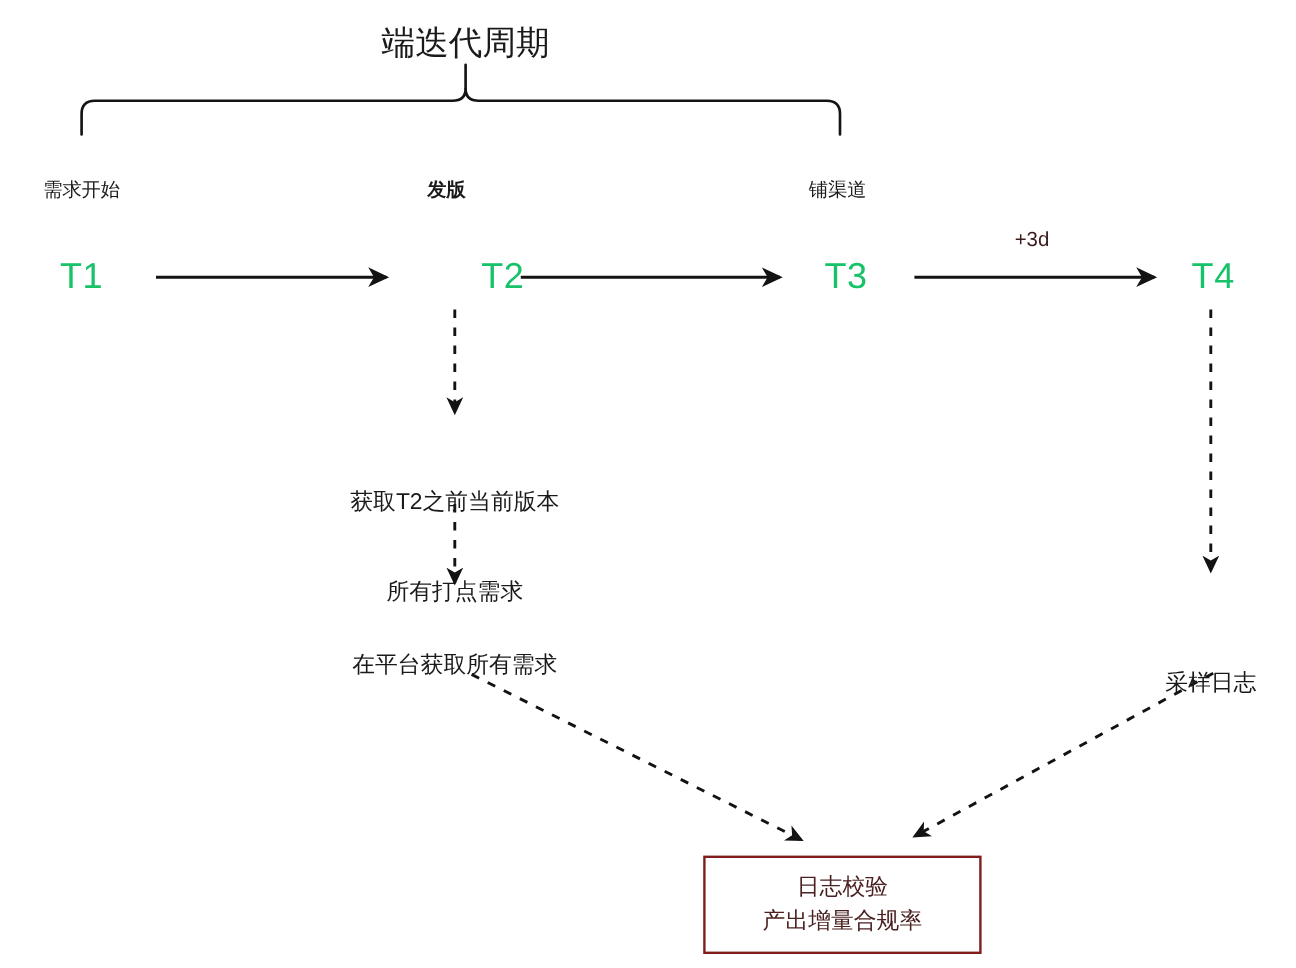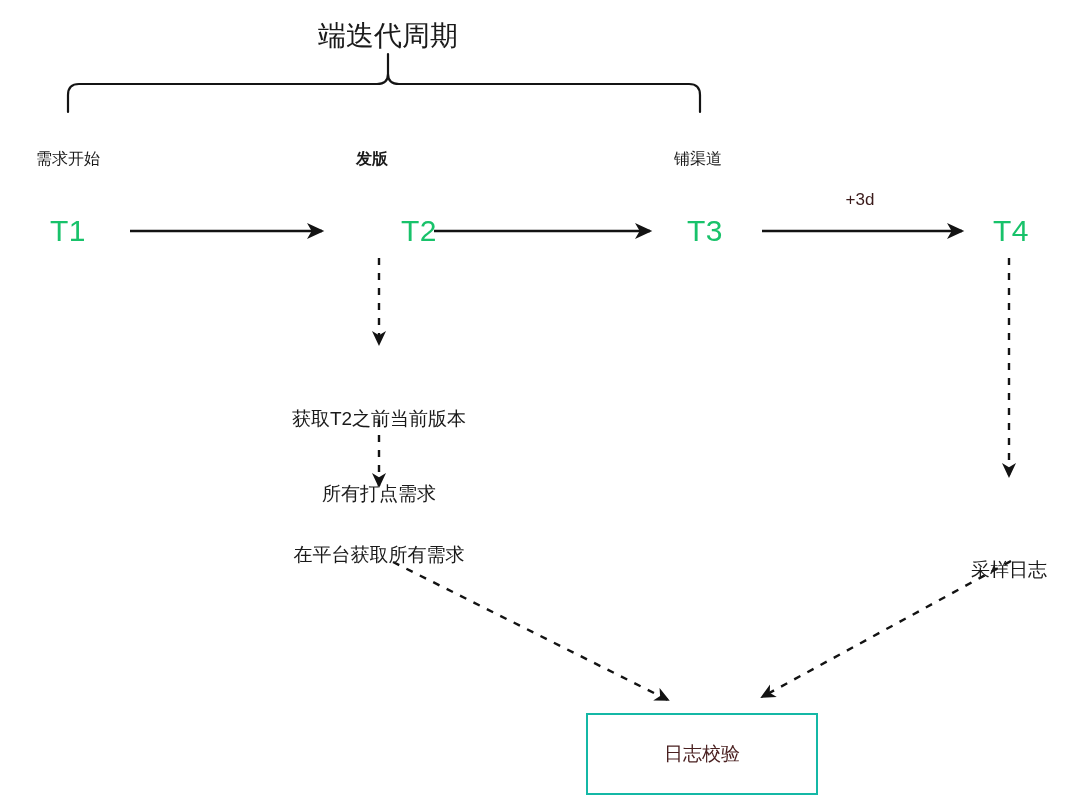--- a/index.html
+++ b/index.html
@@ -64,21 +64,21 @@
     text-align: center;
     transform: translateX(-50%);
   }
   .node-text .line { display: block; }
   #result-box {
     position: absolute;
     left: 586px;
     top: 713px;
     width: 232px;
     height: 82px;
-    border: 2px solid #14b8a6;
+    border: 2px solid #7f1d1d;
     background: #ffffff;
     box-sizing: border-box;
     display: flex;
     flex-direction: column;
     align-items: center;
     justify-content: center;
   }
   #result-box .line {
     display: block;
     font-size: 19px;
@@ -150,15 +150,16 @@
   <div class="lbl node-text" style="left:379px; top:492px;">
     <span class="line">在平台获取所有需求</span>
   </div>
 
   <div class="lbl node-text" style="left:1009px; top:507px;">
     <span class="line">采样日志</span>
   </div>
 
   <div id="result-box">
     <span class="line">日志校验</span>
+    <span class="line">产出增量合规率</span>
   </div>
 
 </div>
 
 </body></html>

